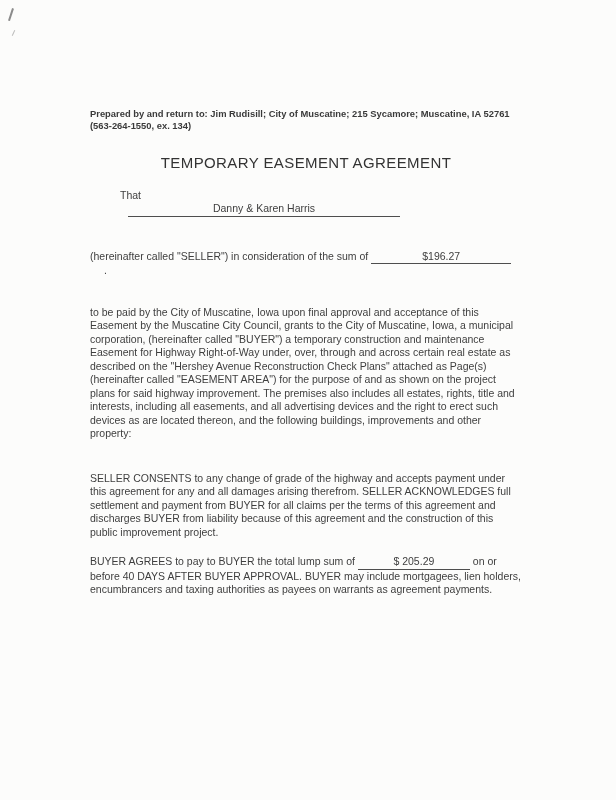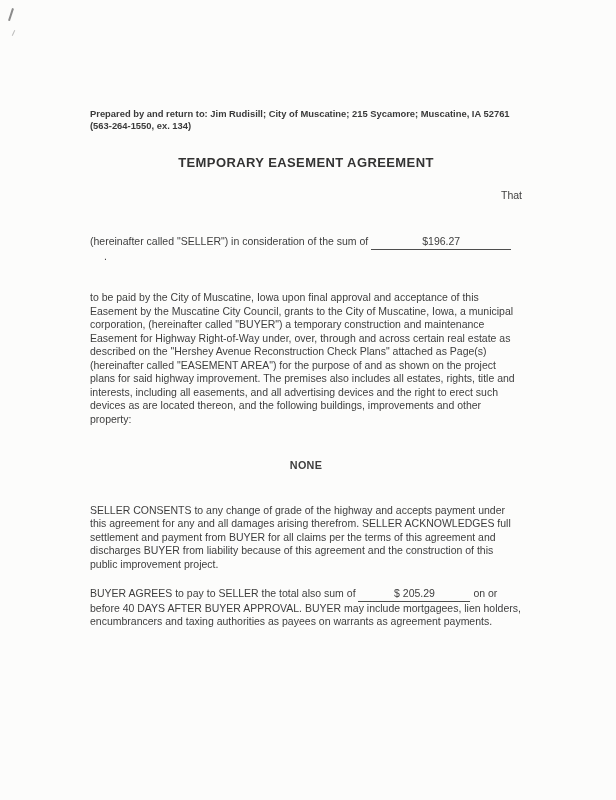--- a/index.html
+++ b/index.html
@@ -47,34 +47,34 @@
   p { margin: 0; }
   .prepared {
     font-weight: bold;
     font-size: 9.4px;
     line-height: 11.6px;
     color: #3a3a3a;
   }
   .title {
     margin: 25px 0 0 0;
     text-align: center;
-    font-size: 13px;
-    font-weight: bold;
+    font-size: 15px;
+    font-weight: normal;
     letter-spacing: 0.4px;
     color: #333;
   }
   .know {
     margin-top: 25px;
     font-size: 11.6px;
     letter-spacing: 0.3px;
   }
   .that-row {
     margin-top: 19px;
     display: flex;
-    align-items: flex-end;
+    align-items: flex-start;
     padding-left: 30px;
     flex-direction: column;
   }
   .that-label { flex: 0 0 auto; }
   .blank {
     display: inline-block;
     border-bottom: 1px solid #4e4e4e;
     text-align: center;
     vertical-align: baseline;
   }
@@ -126,39 +126,39 @@
 
   <div class="content">
 
     <p class="prepared">Prepared by and return to: Jim Rudisill; City of Muscatine; 215 Sycamore; Muscatine, IA 52761 (563-264-1550, ex. 134)</p>
 
     <h1 class="title">TEMPORARY EASEMENT AGREEMENT</h1>
 
 
     <div class="that-row">
       <span class="that-label">That</span>
+      <span class="blank name-blank"><span>Danny &amp; Karen Harris</span></span>
     </div>
 
     <p class="consideration">
       <span>(hereinafter called "SELLER") in consideration of the sum of</span>
       <span class="blank sum-blank"><span>$196.27</span></span><span class="consideration-end">.</span>
     </p>
 
     <p class="para-first">
       <span>to be paid by the City of Muscatine, Iowa upon final approval and acceptance of this Easement by the Muscatine City Council, grants to the City of Muscatine, Iowa, a municipal corporation, (hereinafter called "BUYER") a temporary construction and maintenance Easement for Highway Right-of-Way under, over, through and across certain real estate as described on the "Hershey Avenue Reconstruction Check Plans" attached as Page(s)</span>
     </p>
 
     <p class="para-cont">(hereinafter called "EASEMENT AREA") for the purpose of and as shown on the project plans for said highway improvement. The premises also includes all estates, rights, title and interests, including all easements, and all advertising devices and the right to erect such devices as are located thereon, and the following buildings, improvements and other property:</p>
 
-    <p class="none-line">NONE</p>
 
     <p class="para-consents">SELLER CONSENTS to any change of grade of the highway and accepts payment under this agreement for any and all damages arising therefrom. SELLER ACKNOWLEDGES full settlement and payment from BUYER for all claims per the terms of this agreement and discharges BUYER from liability because of this agreement and the construction of this public improvement project.</p>
 
 
     <p class="para-buyer">
-      <span>BUYER AGREES to pay to SELLER the total also sum of</span>
+      <span>BUYER AGREES to pay to BUYER the total lump sum of</span>
       <span class="blank lump-blank"><span>$ 205.29</span></span>
       <span>on or before 40 DAYS AFTER BUYER APPROVAL. BUYER may include mortgagees, lien holders, encumbrancers and taxing authorities as payees on warrants as agreement payments.</span>
     </p>
 
 
   </div>
 </div>
 
 </body></html>

